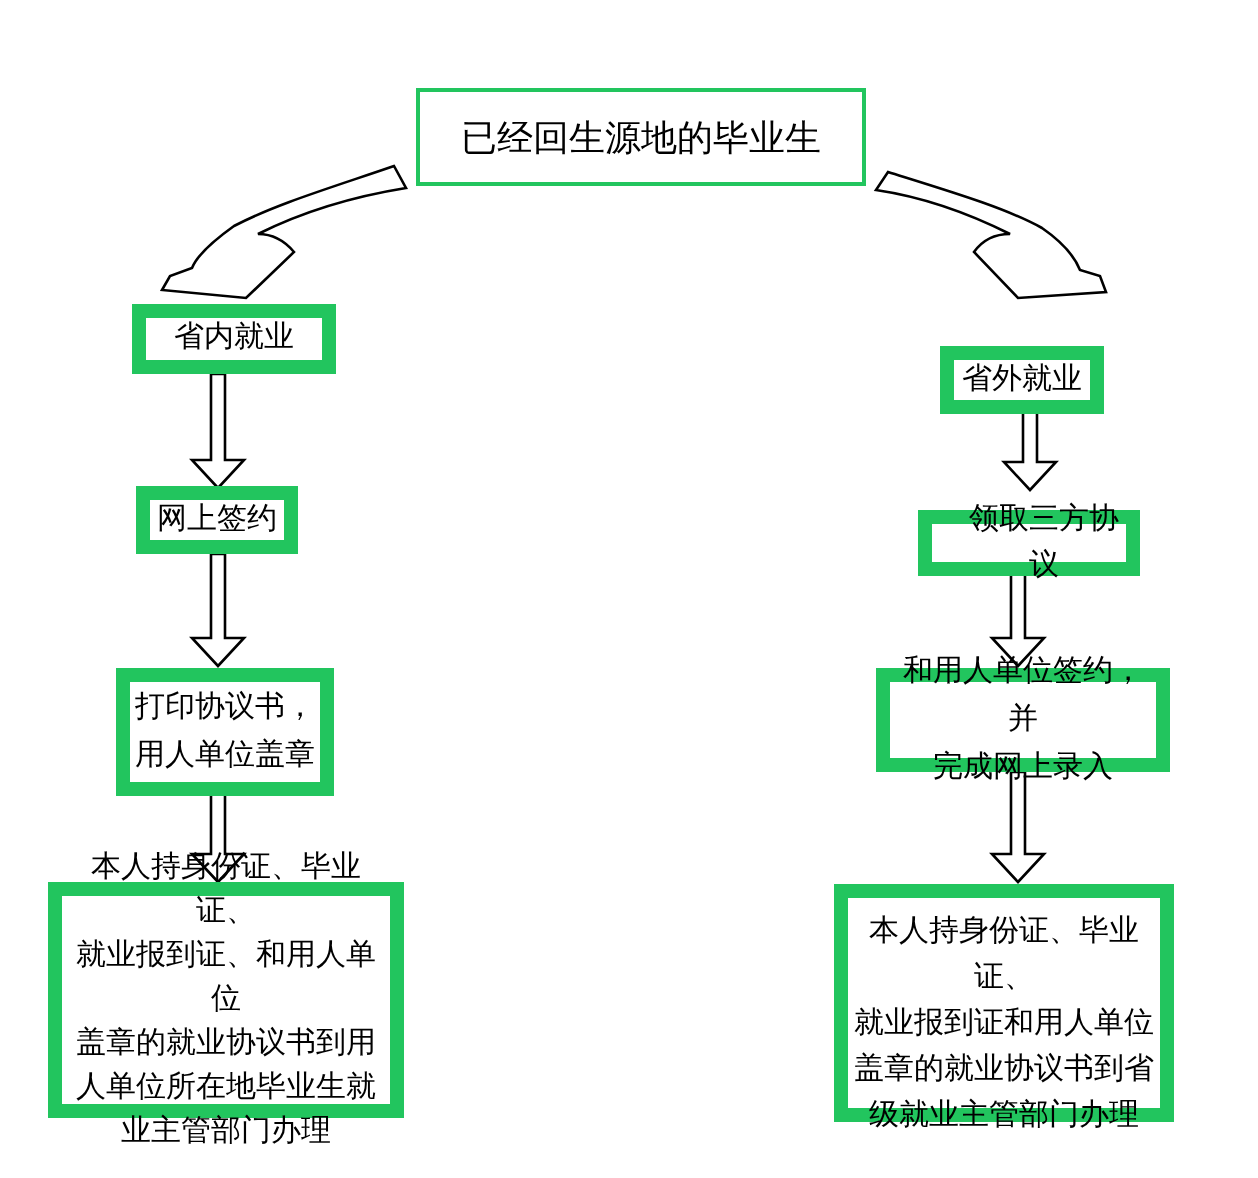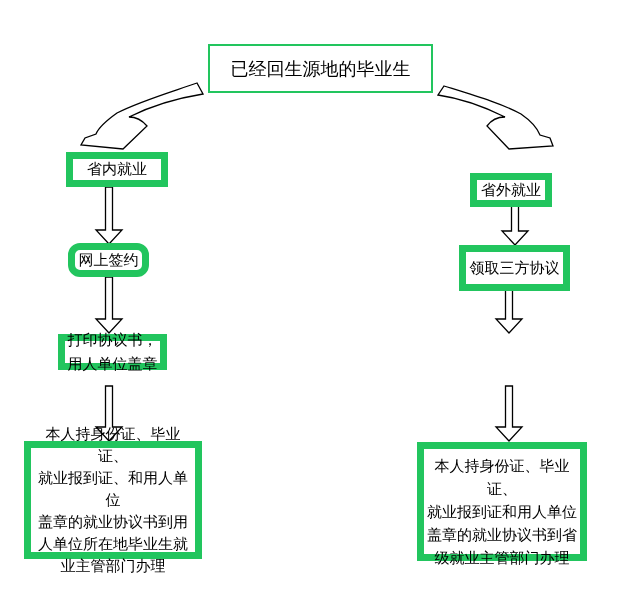--- a/index.html
+++ b/index.html
@@ -42,25 +42,25 @@
     line-height: 23px;
     white-space: pre-line;
   }
   .box.title {
     left: 208px; top: 44px; width: 225px; height: 49px;
     border-width: 2px;
     font-size: 18px;
     line-height: 22px;
   }
   .box.l1 { left: 66px;  top: 152px; width: 102px;  height: 35px; }
-  .box.l2 { left: 68px;  top: 243px; width: 81px;  height: 34px; border-radius: 12px; }
-  .box.l3 { left: 58px;  top: 334px; width: 109px; height: 36px; line-height: 24px; }
+  .box.l2 { left: 68px;  top: 243px; width: 81px;  height: 34px; }
+  .box.l3 { left: 58px;  top: 334px; width: 109px; height: 64px; line-height: 24px; }
   .box.l4 { left: 24px;  top: 441px; width: 178px; height: 118px; line-height: 22px; }
   .box.r1 { left: 470px; top: 153px; width: 82px;  height: 34px; margin-top: 20px; }
-  .box.r2 { left: 459px; top: 245px; width: 111px; height: 46px; }
+  .box.r2 { left: 459px; top: 255px; width: 111px; height: 33px; padding-left: 15px; }
   .box.r3 { left: 438px; top: 334px; width: 147px; height: 52px; line-height: 24px; }
   .box.r4 {
     left: 417px; top: 442px; width: 170px; height: 119px;
     align-items: flex-start;
     padding-top: 6px;
     line-height: 23px;
   }
 </style>
 </head>
 <body>
@@ -107,18 +107,20 @@
   <div class="box l3">打印协议书，
 用人单位盖章</div>
   <div class="box l4">本人持身份证、毕业证、
 就业报到证、和用人单位
 盖章的就业协议书到用
 人单位所在地毕业生就
 业主管部门办理</div>
 
   <div class="box r1">省外就业</div>
   <div class="box r2">领取三方协议</div>
+  <div class="box r3">和用人单位签约，并
+完成网上录入</div>
   <div class="box r4">本人持身份证、毕业证、
 就业报到证和用人单位
 盖章的就业协议书到省
 级就业主管部门办理</div>
 
 </div>
 
 </body></html>

